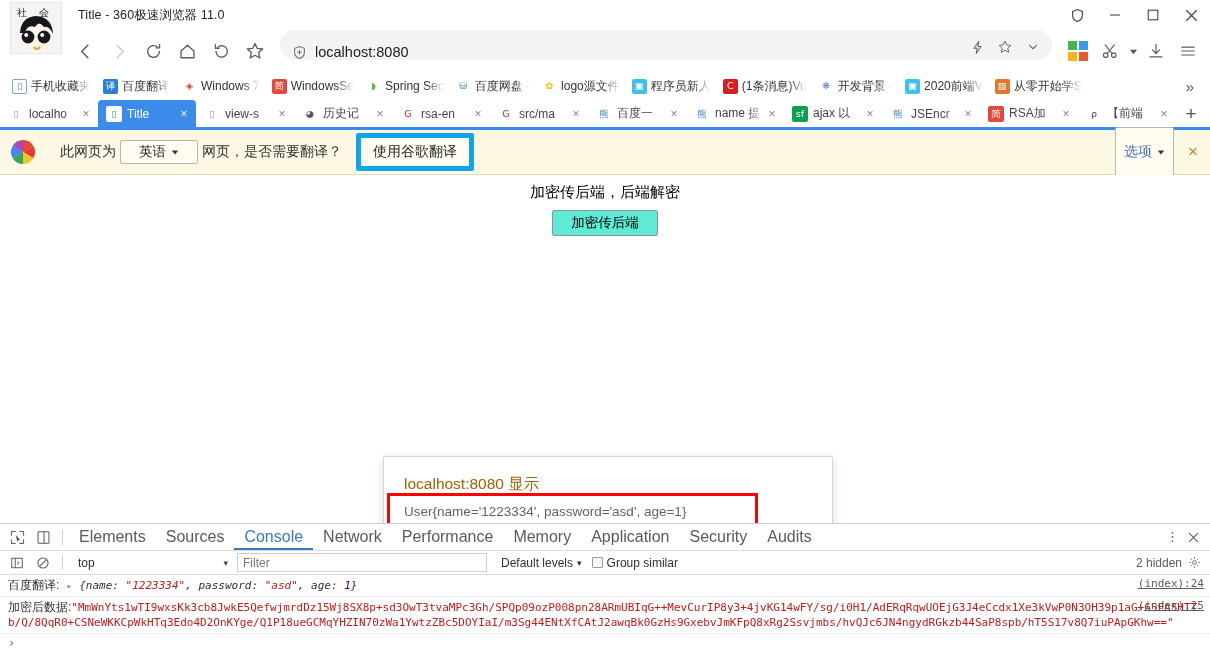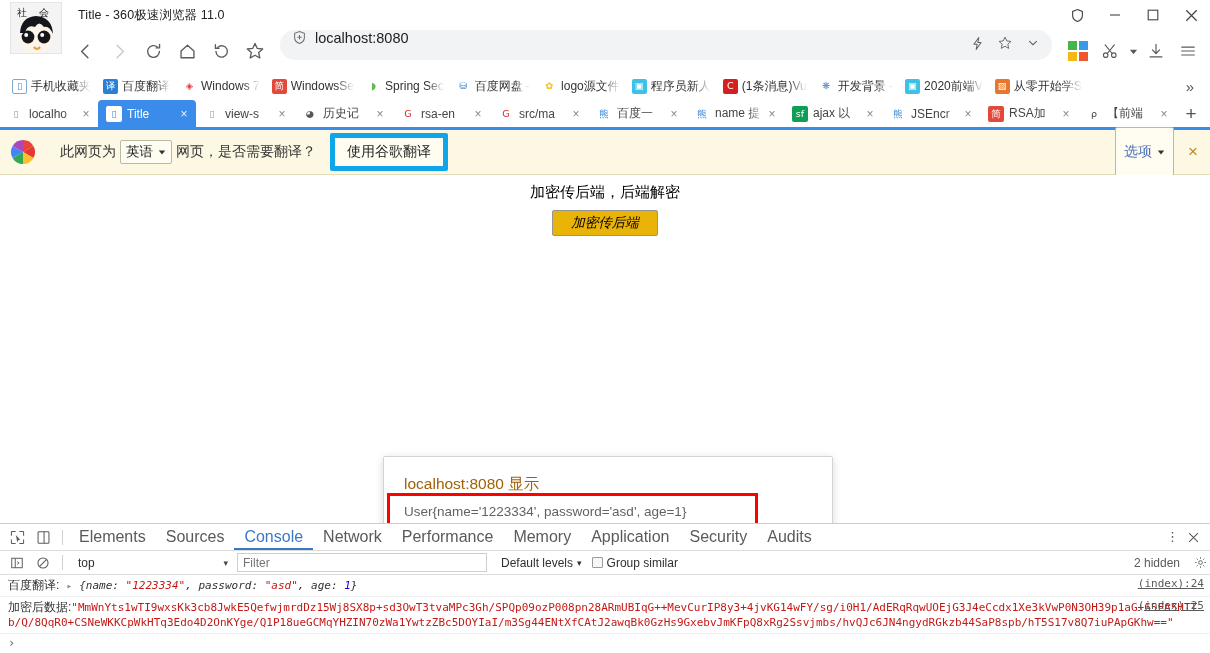--- a/index.html
+++ b/index.html
@@ -38,21 +38,21 @@
     height: 42px; display: flex; align-items: center; background: #fff;
     padding-left: 68px;
   }
   .navicon {
     width: 34px; height: 34px; display: flex; align-items: center;
     justify-content: center; color: #5a5a5a; flex: none;
   }
   .navicon.disabled { color: #c8c8c8; }
   .omnibox {
     flex: 1; height: 30px; margin: 0 10px 12px 8px; background: #f1f3f4;
-    border-radius: 15px; display: flex; align-items: flex-start;
+    border-radius: 15px; display: flex; align-items: flex-end;
     padding: 0 6px 0 12px; min-width: 0;
   }
   .omnibox .shield { color: #6f6f6f; display:flex; margin-right: 8px; flex:none;}
   .omni-url { font-size: 14.5px; color: #202124; flex: 1; min-width: 0;
     white-space: nowrap; overflow: hidden; }
   .omni-right { display: flex; align-items: center; gap: 2px; flex: none; }
   .omni-btn { width: 26px; height: 26px; display:flex; align-items:center;
     justify-content:center; color:#5f6368; }
   .tb-right { display: flex; align-items: center; padding-right: 6px; }
   .tb-right .navicon { width: 32px; }
@@ -110,40 +110,40 @@
   
   .translate {
     height: 45px; background: #fdf8e3; border-bottom: 1px solid #e4dcb8;
     display: flex; align-items: center; padding: 0 12px 0 8px;
   }
   .tr-logo { width: 30px; height: 30px; flex: none; margin-right: 22px; }
   .tr-text { font-size: 14px; color: #333; display: flex;
     align-items: center; gap: 4px; }
   .tr-sel {
     border: 1px solid #b9b9a8; background: #fffdf2; border-radius: 2px;
-    padding: 2px 5px; font-size: 13.5px; display: inline-flex;
+    padding: 2px 18px; font-size: 13.5px; display: inline-flex;
     align-items: center; gap: 5px; color: #222;
   }
   .tr-btn {
     margin-left: 14px; border: 5px solid #0ea5e9; background: #fffdf2;
     border-radius: 2px; padding: 5px 12px; font-size: 14px; color: #222;
   }
   .tr-right { margin-left: auto; display: flex; align-items: center; gap: 14px;}
   .tr-close { color: #b98a2a; font-size: 17px; }
 
   
   .page {
     position: absolute; left: 0; right: 0; top: 175px; bottom: 130px;
     background: #fff; overflow: hidden;
   }
   .page-row { padding: 8px 10px; font-size: 15px; color: #000;
     display: flex; align-items: center; gap: 8px; flex-direction: column; }
   .page-btn {
-    border: 1px solid #949494; background: #eab308; border-radius: 2px;
-    padding: 3px 18px; font-size: 13.5px; color: #000; font-style: italic;
+    border: 1px solid #949494; background: #5eead4; border-radius: 2px;
+    padding: 3px 18px; font-size: 13.5px; color: #000;
   }
 
   
   .modal {
     position: absolute; left: 383px; top: 281px; width: 450px; height: 131px;
     background: #fff; border: 1px solid #d4d4d4; border-radius: 2px;
     box-shadow: 0 2px 10px rgba(0,0,0,.14);
   }
   .modal-title { font-size: 15.5px; color: #a16207; padding: 17px 20px 0 20px; }
   .modal-msg { font-size: 13.5px; color: #5f6368; padding: 9px 20px 0 20px; }
@@ -188,21 +188,21 @@
   .filter-in {
     width: 250px; height: 19px; border: 1px solid #cfcfcf; background:#fff;
     font-size: 12px; color: #999; padding: 0 5px; margin-left: 4px;
     font-family: "Liberation Sans", sans-serif;
   }
   .lvl { margin-left: 14px; display: flex; align-items: center; gap: 4px;
     color: #303030; }
   .chk { width: 11px; height: 11px; border: 1px solid #9a9a9a;
     background: #f7f7f7; display: inline-block; border-radius: 1px; }
   .hidden-cnt { margin-left: auto; display: flex; align-items: center;
-    gap: 12px; padding-right: 2px; color: #5a5a5a; }
+    gap: 4px; padding-right: 8px; color: #5a5a5a; }
 
   .dt-console {
     flex: 1; overflow: hidden; font-family: "DejaVu Sans Mono", monospace;
     font-size: 11px; position: relative;
   }
   .cline {
     position: relative; padding: 2px 4px 2px 8px;
     border-bottom: 1px solid #f0f0f0; color: #303030;
     word-break: break-all; line-height: 1.35;
   }

